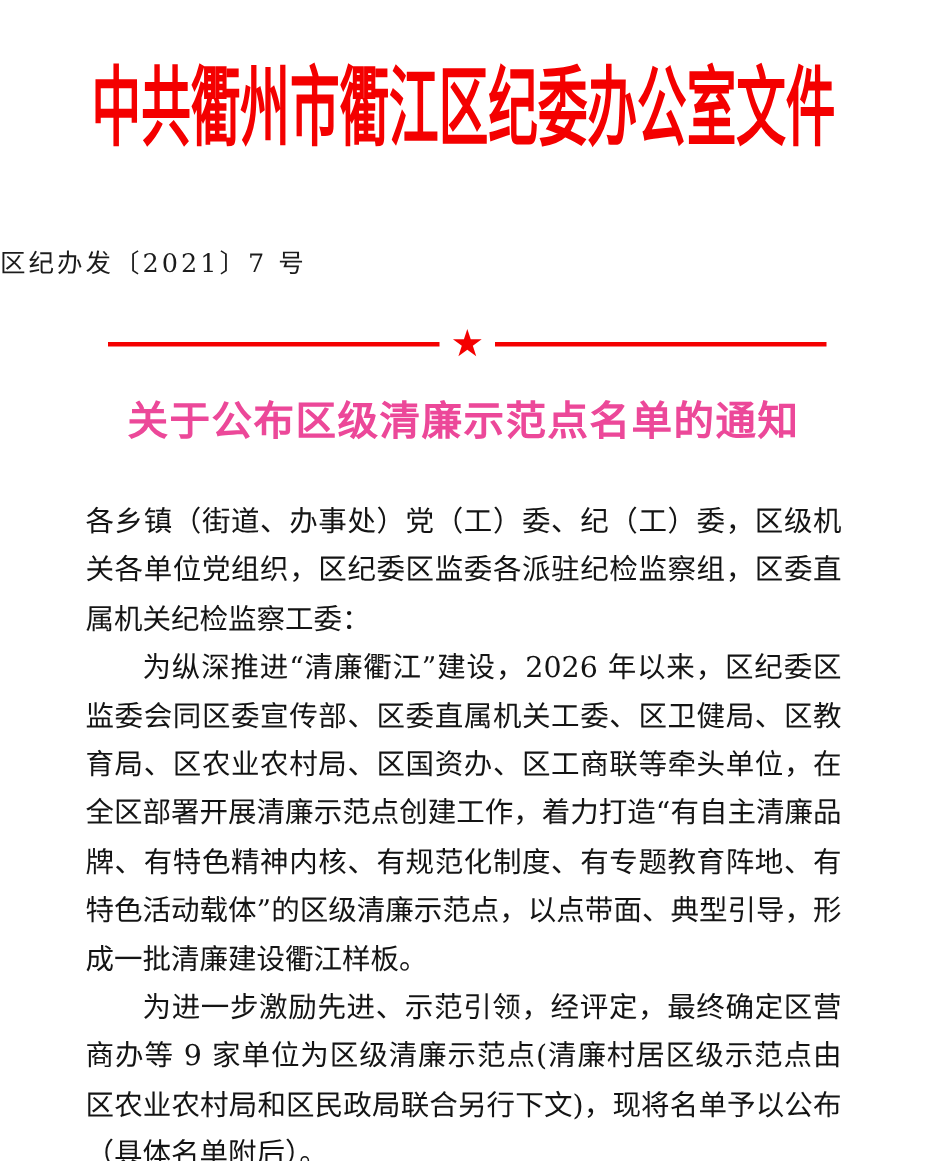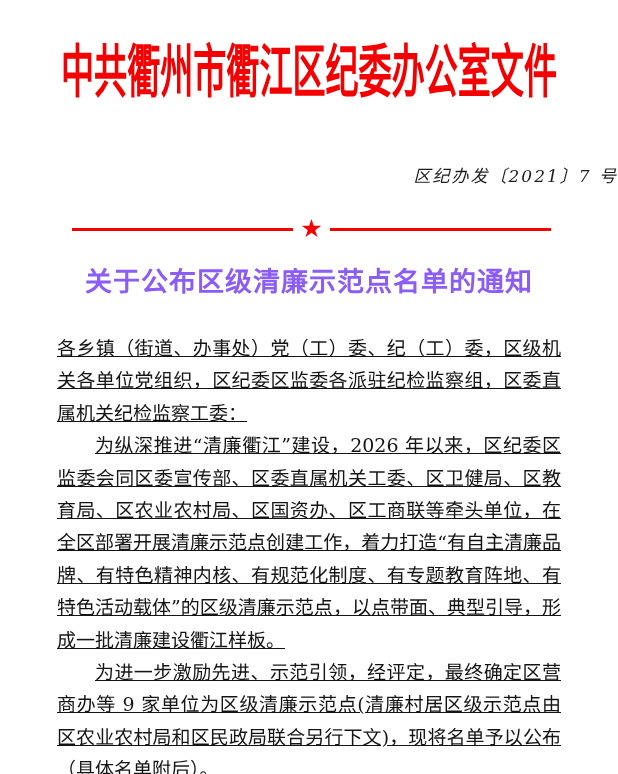--- a/index.html
+++ b/index.html
@@ -39,26 +39,25 @@
     line-height: 72px;
     white-space: nowrap;
     letter-spacing: 0;
     transform: scaleX(0.57);
     transform-origin: center center;
   }
 
   
   .doc-number {
     margin-top: 56px;
-    text-align: right;
+    text-align: left;
     font-size: 17px;
     line-height: 24px;
     letter-spacing: 2px;
     color: #1c1c1c;
-    font-style: italic;
   }
 
   
   .divider {
     margin: 28px 67px 0 72px;
     display: flex;
     align-items: center;
     height: 26px;
   }
   .divider .seg {
@@ -76,33 +75,33 @@
   }
 
   
   .notice-title {
     margin-top: 20px;
     text-align: center;
     font-size: 27px;
     font-weight: bold;
     line-height: 40px;
     letter-spacing: 1px;
-    color: #8b5cf6;
+    color: #ec4899;
   }
 
   
   .doc-body {
     margin: 30px 57px 0 57px;
     font-size: 19px;
     line-height: 32.4px;
     text-align: justify;
     text-justify: inter-ideograph;
     color: #141414;
   }
-  .doc-body p { margin: 0; text-decoration: underline; }
+  .doc-body p { margin: 0; }
   .doc-body p.indent { text-indent: 2em; }
 </style>
 </head>
 <body>
 
 <div class="page">
 
   <div class="red-header">
     <div class="org-title">中共衢州市衢江区纪委办公室文件</div>
   </div>

